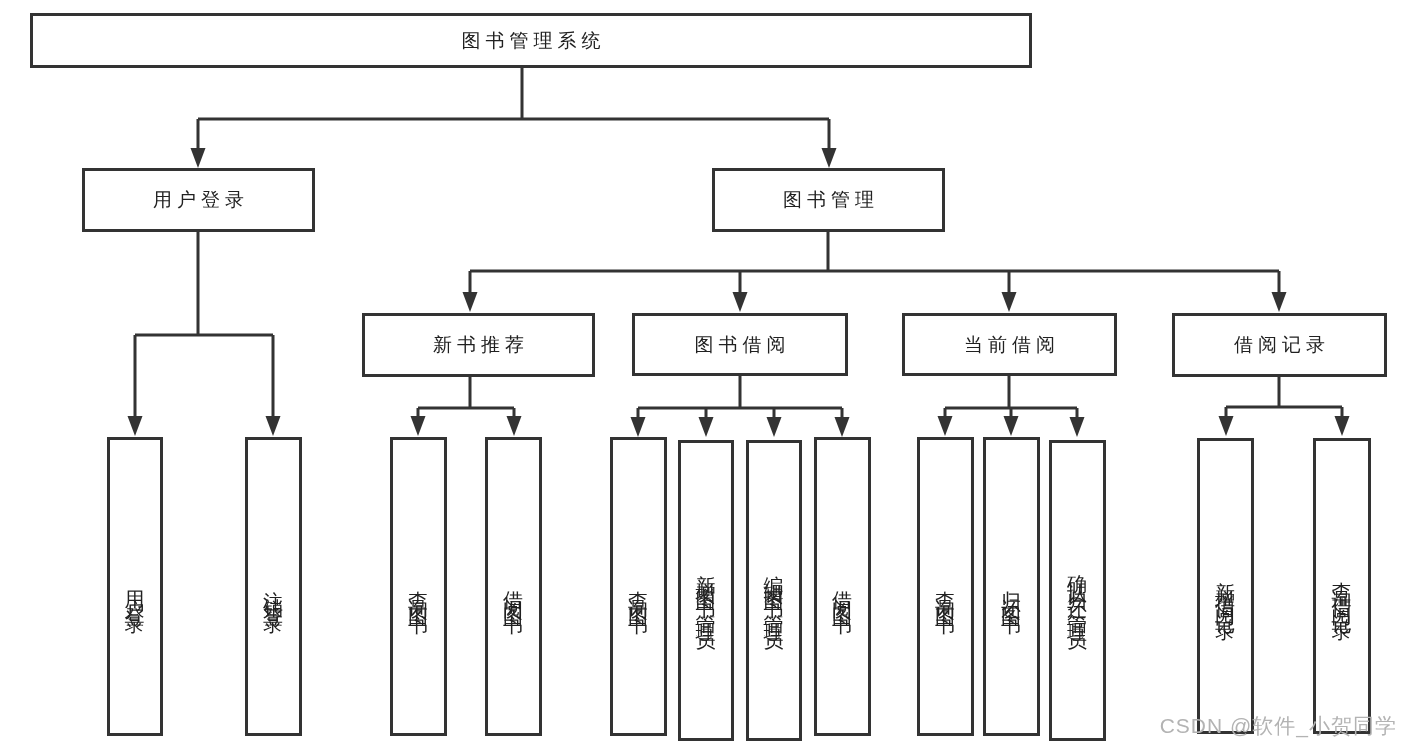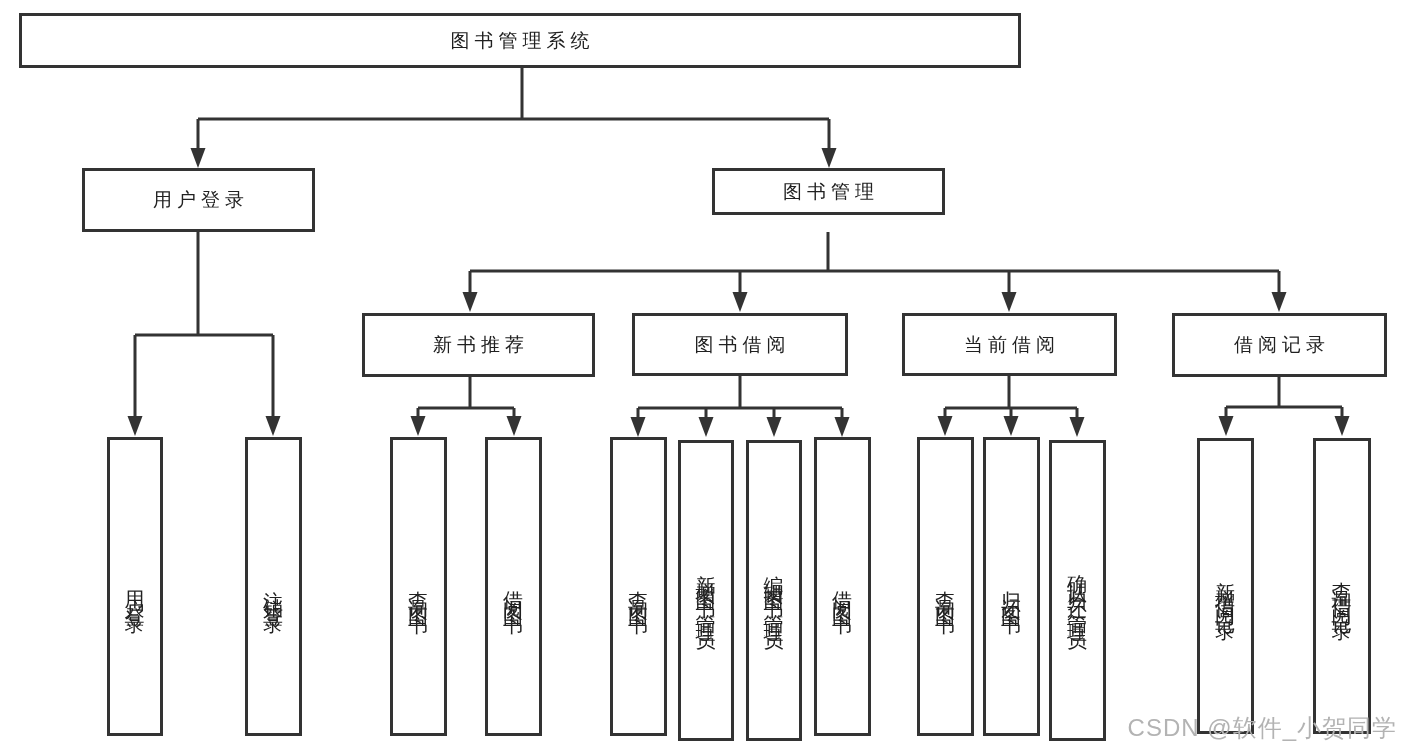--- a/index.html
+++ b/index.html
@@ -57,21 +57,21 @@
     letter-spacing: 8px;
     padding-top: 8px;
     line-height: 1;
     white-space: nowrap;
   }
   .watermark {
     position: absolute;
     right: 8px;
     top: 712px;
     z-index: 3;
-    font-size: 24px;
+    font-size: 21px;
     color: var(--watermark-color);
     letter-spacing: 1px;
     pointer-events: none;
     white-space: nowrap;
     text-align: center;
   }
 </style>
 </head>
 <body>
 
@@ -106,28 +106,28 @@
     <path class="connector-line" d="M1009,376 V408 M945,408 H1077 M945,408 V419 M1011,408 V419 M1077,408 V419"></path>
     <polygon class="arrowhead" points="937.5,416 952.5,416 945,436"></polygon>
     <polygon class="arrowhead" points="1003.5,416 1018.5,416 1011,436"></polygon>
     <polygon class="arrowhead" points="1069.5,417 1084.5,417 1077,437"></polygon>
 
     <path class="connector-line" d="M1279,377 V407 M1226,407 H1342 M1226,407 V417 M1342,407 V417"></path>
     <polygon class="arrowhead" points="1218.5,416 1233.5,416 1226,436"></polygon>
     <polygon class="arrowhead" points="1334.5,416 1349.5,416 1342,436"></polygon>
   </svg>
 
-  <div class="node" style="left:19px; top:13px; width:1002px; height:55px;">
+  <div class="node" style="left:30px; top:13px; width:1002px; height:55px;">
     <span class="h-label">图书管理系统</span>
   </div>
 
   <div class="node" style="left:82px; top:168px; width:233px; height:64px;">
     <span class="h-label">用户登录</span>
   </div>
-  <div class="node" style="left:712px; top:168px; width:233px; height:47px;">
+  <div class="node" style="left:712px; top:168px; width:233px; height:64px;">
     <span class="h-label">图书管理</span>
   </div>
 
   <div class="node" style="left:362px; top:313px; width:233px; height:64px;">
     <span class="h-label">新书推荐</span>
   </div>
   <div class="node" style="left:632px; top:313px; width:216px; height:63px;">
     <span class="h-label">图书借阅</span>
   </div>
   <div class="node" style="left:902px; top:313px; width:215px; height:63px;">

